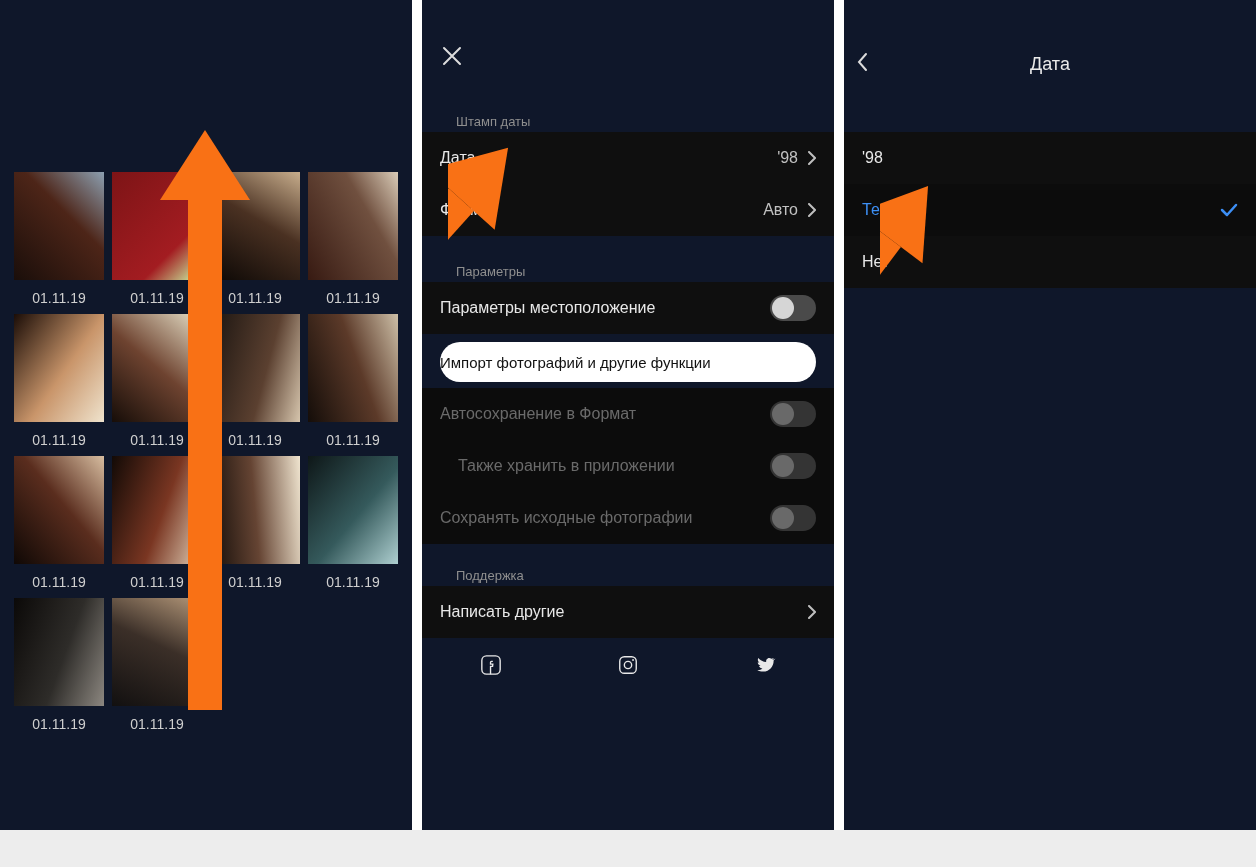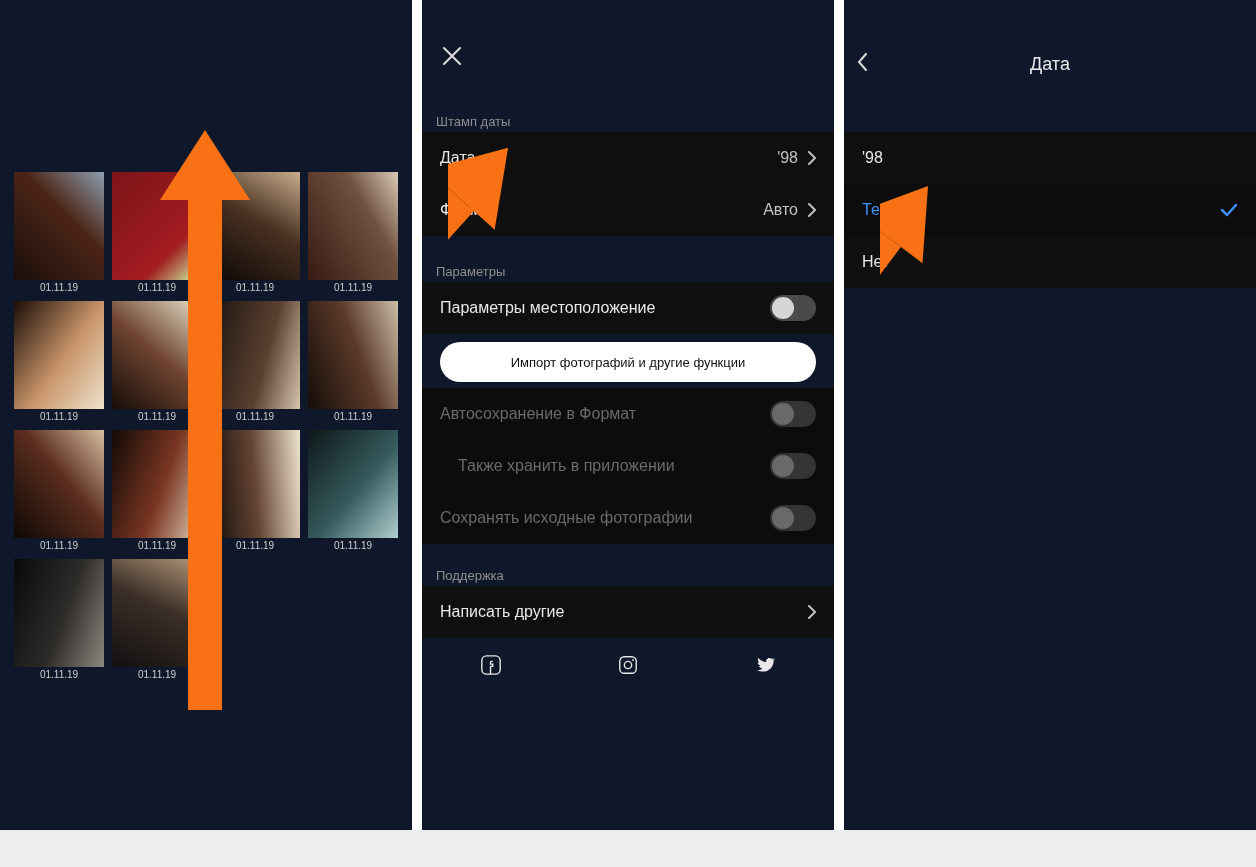--- a/index.html
+++ b/index.html
@@ -10,51 +10,51 @@
 
 .s1-top{position:absolute;left:0;right:0;top:136px;height:30px;display:flex;align-items:center;justify-content:space-between;padding:0 14px}
 .cam-icon{width:24px;height:18px;display:block}
 .menu-icon{width:22px;height:14px;position:absolute;left:50%;top:50%;transform:translate(-50%,-50%)}
 .menu-icon span{display:block;width:22px;height:2px;background:#8f8f8f;margin:3px 0}
 .select-btn{color:#eaeaea;font-size:18px;font-weight:400}
 .grid{position:absolute;top:172px;left:14px;right:14px;display:grid;grid-template-columns:repeat(4,1fr);gap:8px}
 .cell{display:flex;flex-direction:column;align-items:center}
 .thumb{width:90px;height:108px;background:#111;position:relative;overflow:hidden}
 .thumb.hide{visibility:hidden}
-.caption{font-size:10px;color:#cfcfcf;margin-top:2px}
+.caption{font-size:14px;color:#cfcfcf;margin-top:10px}
 
 .t-a{background:linear-gradient(45deg,#1a0e0a,#4d2518 60%,#8c9fb0)}
 .t-b{background:linear-gradient(135deg,#7d1416 0%,#a31c21 70%,#cfa 100%)}
 .t-c{background:linear-gradient(30deg,#0b0705,#4a3122 55%,#c7ad8c)}
 .t-d{background:linear-gradient(60deg,#371a12,#70503f 65%,#d9cbb7)}
 .t-e{background:linear-gradient(125deg,#1b0d07,#c9956a 55%,#efe3cd)}
 .t-f{background:linear-gradient(40deg,#160d08,#6e4330 50%,#e6e0c8)}
 .t-g{background:linear-gradient(105deg,#1a1410,#5b4030 60%,#d6c5ad)}
 .t-h{background:linear-gradient(70deg,#140d09,#5c3a29 55%,#cdbfa7)}
 .t-i{background:linear-gradient(50deg,#0f0805,#5a2d1e 55%,#d7bda0)}
 .t-j{background:linear-gradient(110deg,#120a06,#7a3622 55%,#e0cfb7)}
 .t-k{background:linear-gradient(85deg,#120c08,#654433 50%,#efe4cf)}
 .t-l{background:linear-gradient(130deg,#0e1718,#355a5c 55%,#aecfd0)}
 .t-m{background:linear-gradient(110deg,#0b0908,#2e2c29 55%,#8c8780)}
 .t-n{background:linear-gradient(25deg,#121010,#3b2f28 55%,#b39779)}
 
 
 .s2 .hdr{position:absolute;top:44px;left:0;right:0;height:40px}
 .close-x{position:absolute;top:0;left:18px;width:24px;height:24px}
 .close-x svg{display:block}
-.section-label{position:absolute;left:14px;color:#8f8f8f;font-size:13px}
+.section-label{position:absolute;left:34px;color:#8f8f8f;font-size:13px}
 .row{position:absolute;left:0;right:0;height:52px;background:#0f0f0f;display:flex;align-items:center;padding:0 18px;justify-content:space-between;color:#e8e8e8;font-size:16px}
 .row.sub{background:#0c0c0c;color:#6a6a6a}
 .row .right{display:flex;align-items:center;gap:10px;color:#c1c1c1}
 .chev{width:8px;height:14px}
 .switch{width:46px;height:26px;border-radius:13px;background:#4a4a4a;position:relative}
 .switch .knob{position:absolute;top:2px;left:2px;width:22px;height:22px;border-radius:50%;background:#d6d6d6}
 .switch.dim{opacity:.65}
 .switch.dim .knob{background:#9b9b9b}
-.pill-btn{position:absolute;left:18px;right:18px;height:40px;border-radius:20px;background:#fff;color:#111;display:flex;align-items:center;justify-content:center;font-size:13px}
+.pill-btn{position:absolute;left:18px;right:18px;height:40px;border-radius:20px;background:#fff;color:#111;display:flex;align-items:center;font-size:15px}
 .social{position:absolute;left:0;right:0;height:50px;display:flex;align-items:center;justify-content:space-around}
 .social svg{width:22px;height:22px}
 
 
 .s3 .hdr{position:absolute;top:44px;left:0;right:0;height:40px;display:flex;align-items:center;justify-content:center}
 .s3 .back{position:absolute;left:12px;top:50%;transform:translateY(-50%)}
 .s3 .title{font-size:18px;color:#eaeaea}
 .opt{position:absolute;left:0;right:0;height:52px;background:#0f0f0f;display:flex;align-items:center;padding:0 18px;justify-content:space-between;color:#e8e8e8;font-size:16px}
 .opt.sel{background:#0c0c0c;color:#3d8ff5}
 .check{width:18px;height:14px}

